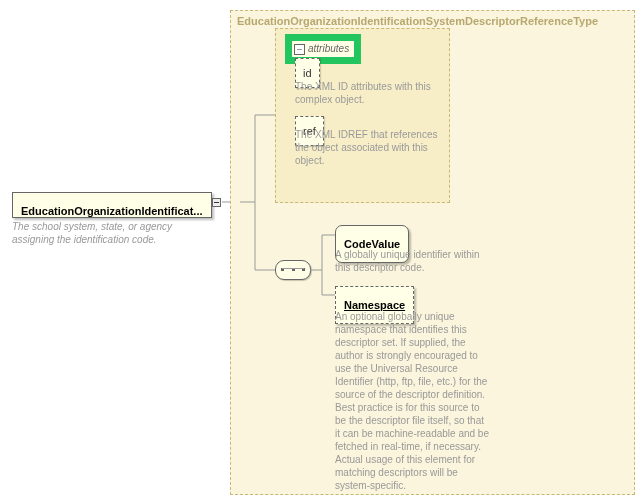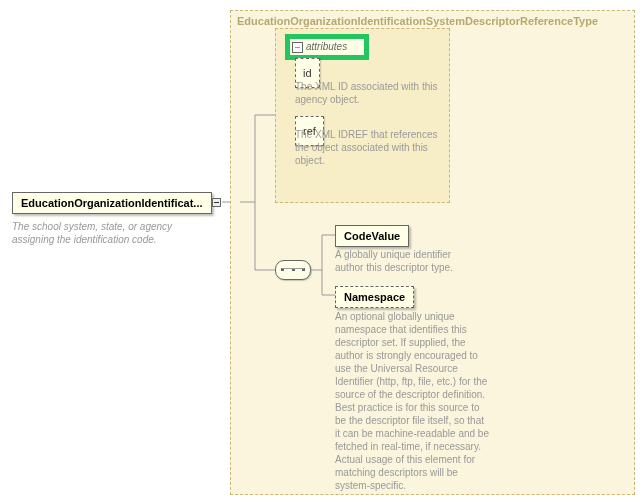--- a/index.html
+++ b/index.html
@@ -26,40 +26,40 @@
     color: #b8a870;
     font-size: 11px;
     font-weight: bold;
     padding: 0 2px;
   }
   .element-box {
     position: absolute;
     background: #ffffe8;
     border: 1px solid #666;
     box-shadow: 2px 2px 2px rgba(0,0,0,0.25);
-    padding: 4px 8px;
+    padding: 12px 8px;
     font-weight: bold;
     box-sizing: border-box;
     white-space: nowrap;
     overflow: hidden;
   }
   .element-box.dashed {
     border-style: dashed;
   }
   .desc-text {
     position: absolute;
     color: #999;
     font-size: 10px;
     line-height: 1.3;
   }
   .attr-box {
     position: absolute;
-    border: 5px solid #22c55e;
+    border: 7px solid #22c55e;
     background: #ffffe8;
-    padding: 2px 17px 2px 2px;
+    padding: 2px 5px 2px 2px;
     font-style: italic;
     color: #666;
     font-size: 10px;
   }
   .attr-box .toggle {
     border: 1px solid #666;
     display: inline-block;
     width: 9px;
     height: 9px;
     line-height: 8px;
@@ -134,42 +134,42 @@
 
 <div class="container-box" style="left:275px; top:28px; width:175px; height:175px; background:#f7eec8;"></div>
 
 <div class="attr-box" style="left:285px; top:34px;">
   <span class="toggle">–</span><span>attributes</span>
 </div>
 
 <div class="attr-item" style="left:295px; top:58px;">
   <span>id</span>
 </div>
-<div class="desc-text" style="left:295px; top:80px; width:145px;">The XML ID associated with this agency object.</div>
+<div class="desc-text" style="left:295px; top:80px; width:145px;">The XML ID attributes with this complex object.</div>
 
 <div class="attr-item" style="left:295px; top:116px;">
   <span>ref</span>
 </div>
 <div class="desc-text" style="left:295px; top:128px; width:145px;">The XML IDREF that references the object associated with this object.</div>
 
 <div class="sequence" style="left:275px; top:260px;">
   <div class="dots">
       <div class="line"></div>
       <span></span>
       <span></span>
       <span></span>
     </div>
 </div>
 
-<div class="element-box" style="left:335px; top:225px;">
+<div class="element-box" style="left:335px; top:225px;border-radius:7px;">
   <span>CodeValue</span>
 </div>
-<div class="desc-text" style="left:335px; top:248px; width:145px;">A globally unique identifier author this descriptor type.</div>
+<div class="desc-text" style="left:335px; top:248px; width:145px;">A globally unique identifier within this descriptor code.</div>
 
-<div class="element-box dashed" style="left:335px; top:286px;">
+<div class="element-box dashed" style="left:335px; top:286px;text-decoration:underline;">
   <span>Namespace</span>
 </div>
 <div class="desc-text" style="left:335px; top:310px; width:155px;">An optional globally unique namespace that identifies this descriptor set. If supplied, the author is strongly encouraged to use the Universal Resource Identifier (http, ftp, file, etc.) for the source of the descriptor definition. Best practice is for this source to be the descriptor file itself, so that it can be machine-readable and be fetched in real-time, if necessary. Actual usage of this element for matching descriptors will be system-specific.</div>
 
 <svg class="wires" width="643" height="502">
   <g stroke="#999" stroke-width="1" fill="none">
 
     <line x1="222" y1="202" x2="230" y2="202"></line>
 
     <line x1="240" y1="202" x2="255" y2="202"></line>

